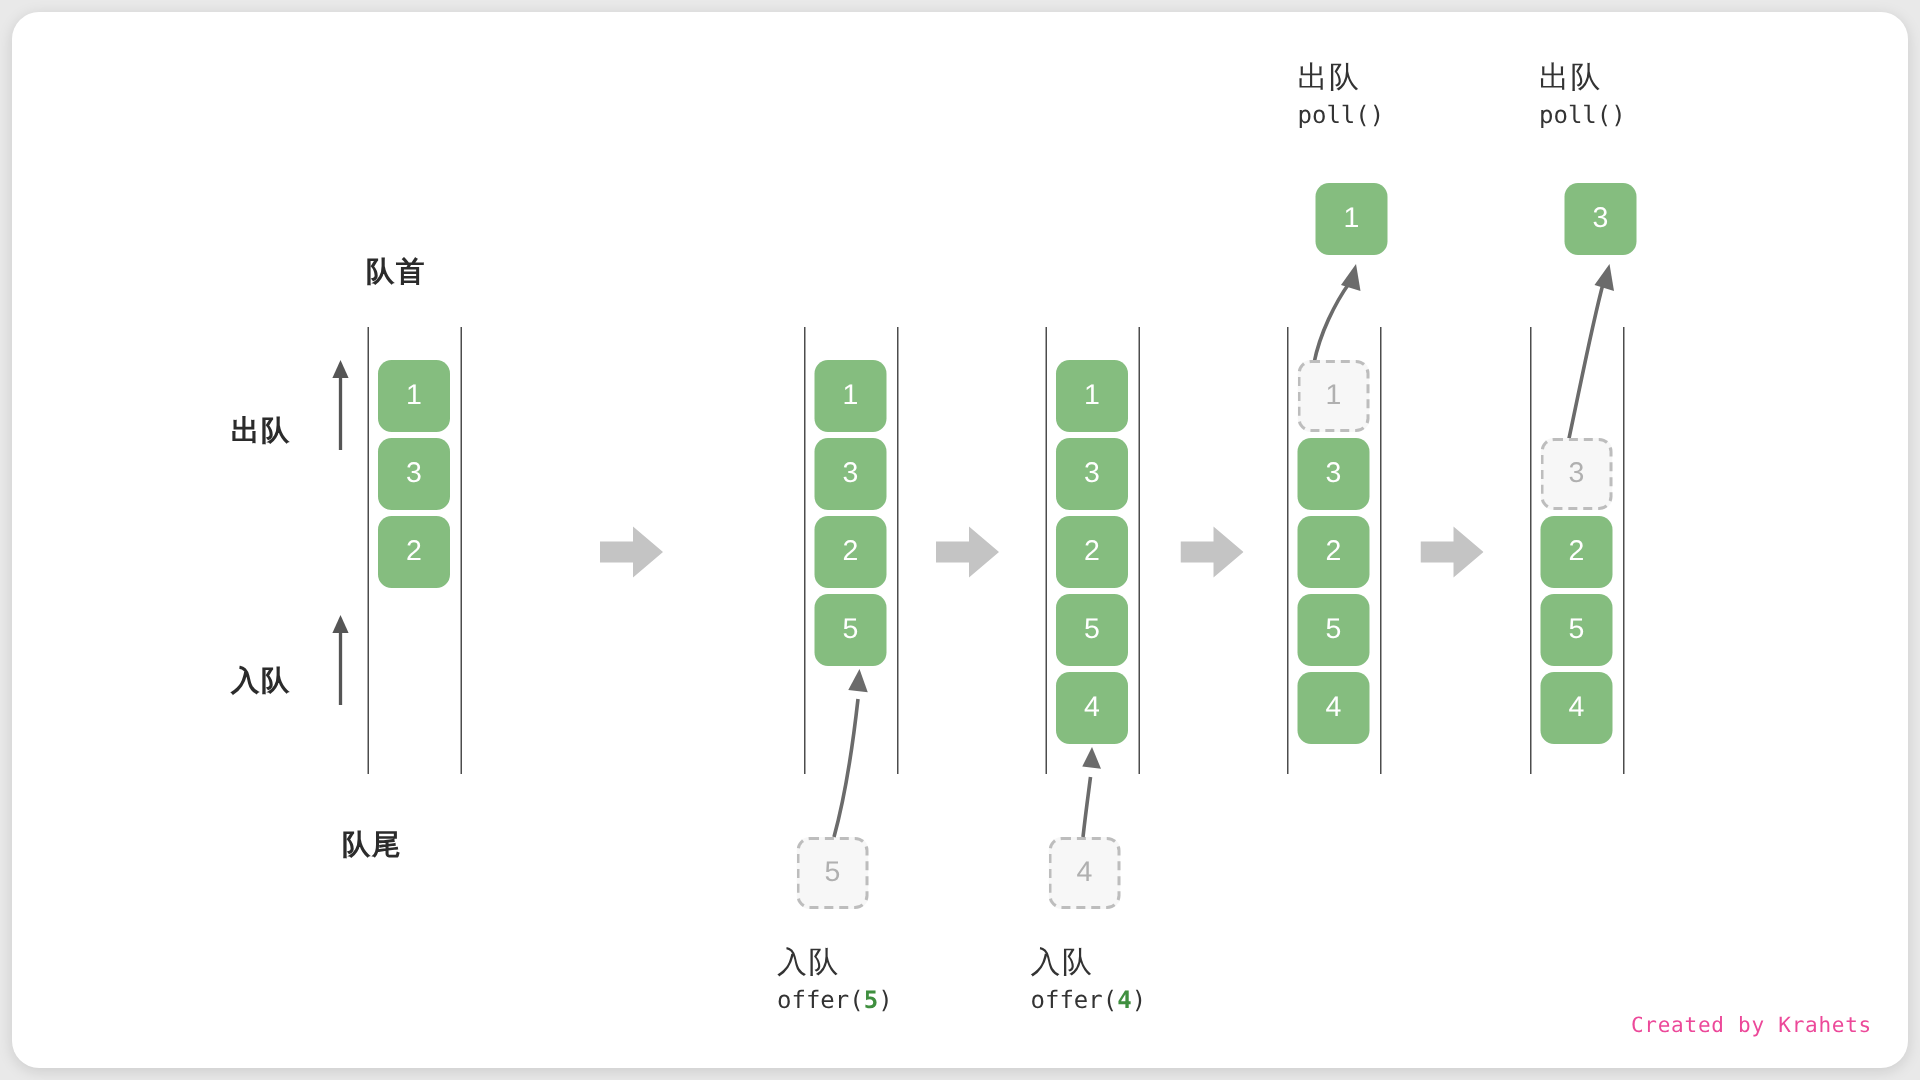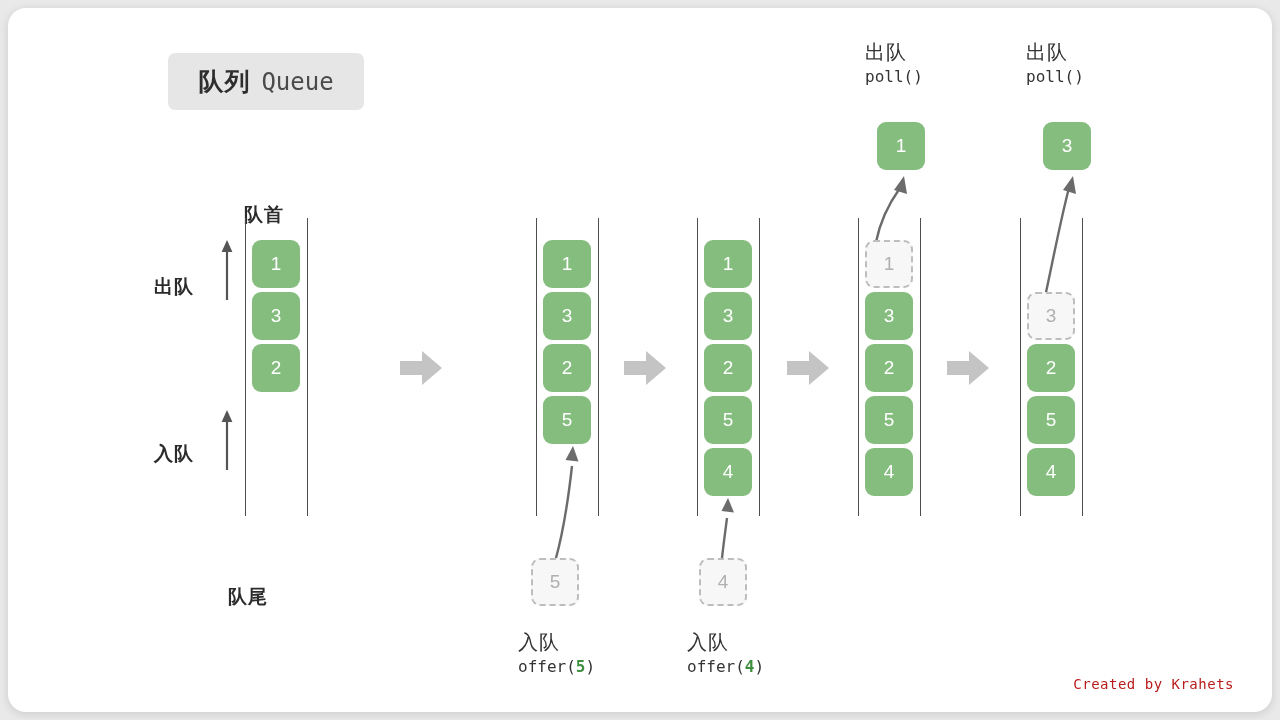--- a/index.html
+++ b/index.html
@@ -48,21 +48,20 @@
     color: #4a4a4a;
   }
 
   
   .hdr-label {
     font-size: 19px;
     font-weight: bold;
     color: #2b2b2b;
     letter-spacing: 1px;
     white-space: nowrap;
-    margin-top: 34px;
   }
   .side-label {
     font-size: 19px;
     font-weight: bold;
     color: #2b2b2b;
     letter-spacing: 1px;
     white-space: nowrap;
   }
 
   
@@ -105,36 +104,32 @@
     font-size: 16px;
     color: #333333;
   }
   .caption .code .arg { color: #3f8f3f; font-weight: bold; }
 
   
   .step-arrow { width: 42px; height: 38px; }
 
   
   #credit {
-    right: 38px; bottom: 20px;
+    right: 24px; bottom: 20px;
     font-family: "DejaVu Sans Mono", "Liberation Mono", monospace;
     font-size: 14px;
-    color: #b91c1c;
+    color: #ec4899;
     letter-spacing: 0.5px;
   }
 </style>
 </head>
 <body>
 
 <div id="card">
 
-  <div id="title-badge" class="abs">
-    <span class="zh">队列</span>
-    <span class="en">Queue</span>
-  </div>
 
   <div class="abs hdr-label" style="left:236px; top:160px;">队首</div>
 
   <div class="abs rail" style="left:237px; top:210px; height:298px;"></div>
   <div class="abs rail" style="left:299px; top:210px; height:298px;"></div>
 
   <div class="abs box" style="left:244px; top:232px;">1</div>
   <div class="abs box" style="left:244px; top:284px;">3</div>
   <div class="abs box" style="left:244px; top:336px;">2</div>
 

